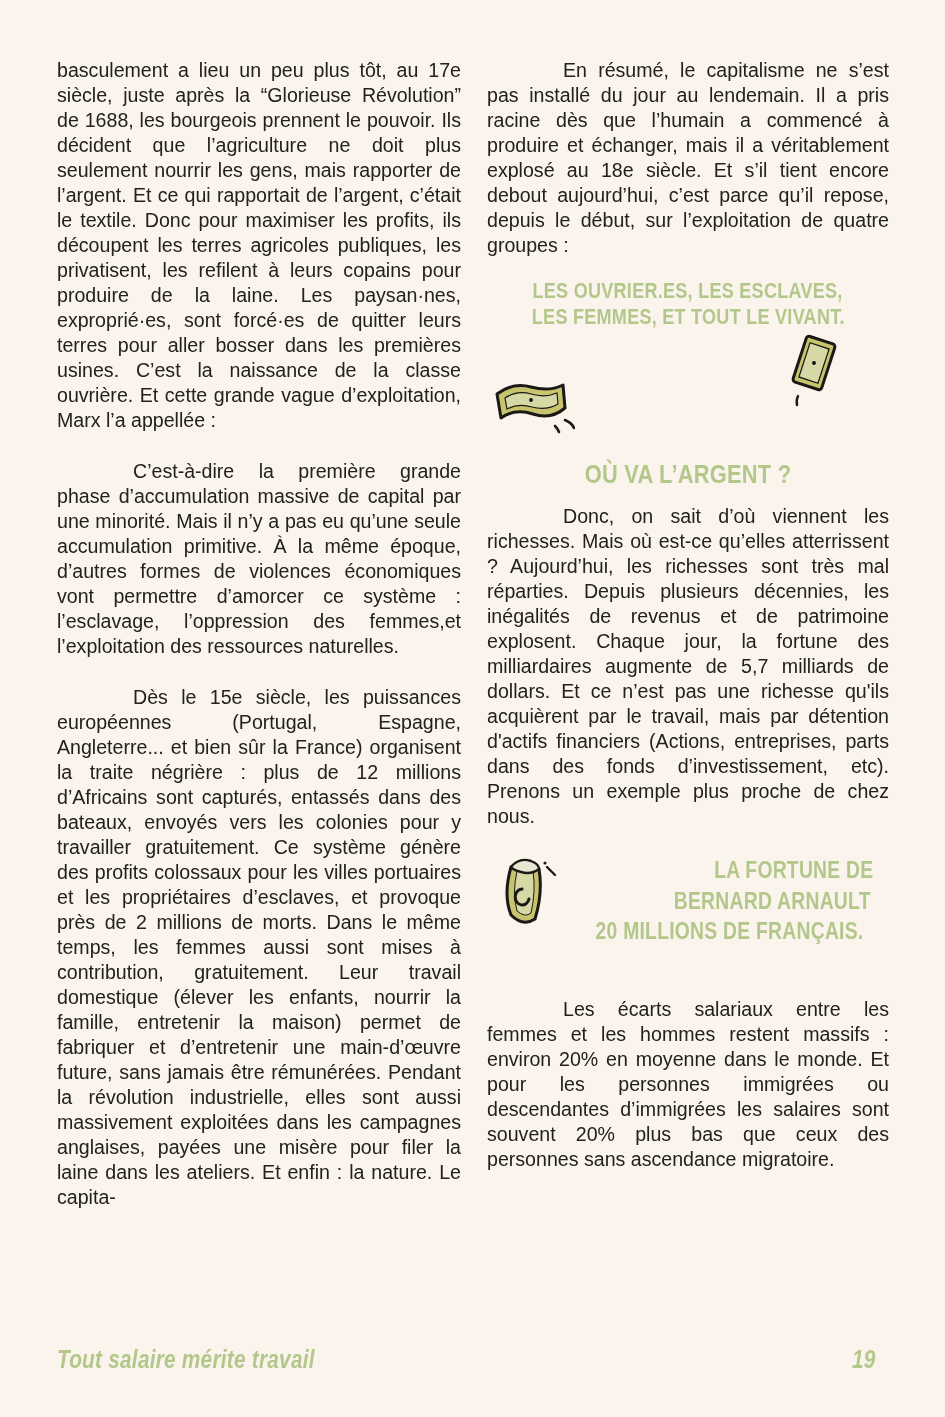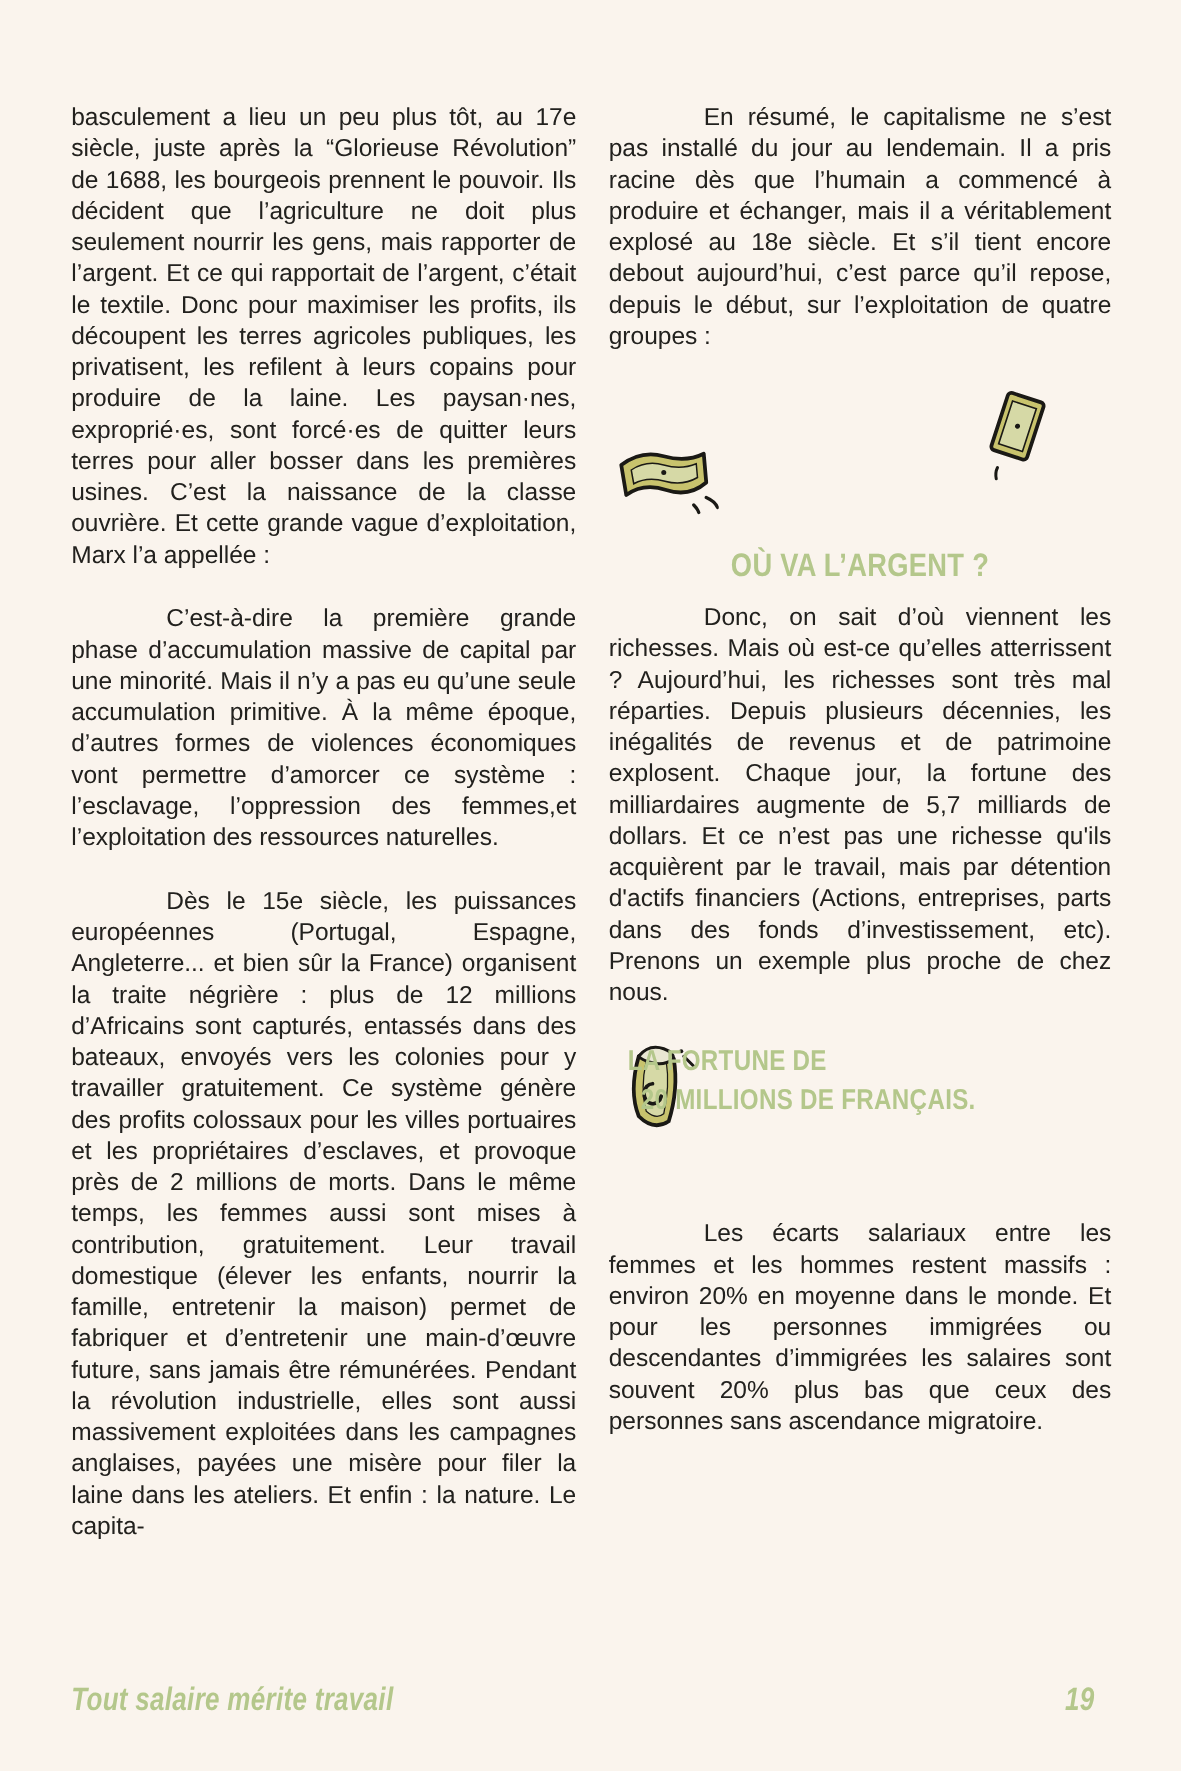--- a/index.html
+++ b/index.html
@@ -18,21 +18,20 @@
     color:var(--text);
     font-family:"Liberation Sans",sans-serif;
     position:relative;
     overflow:hidden;
   }
   .col{
     position:absolute;top:58px;
     font-size:19.6px;line-height:25px;
     text-align:justify;
     color:var(--text);
-    margin-top:24px;
   }
   .col-left{left:57px;width:404px;}
   .col-right{left:487px;width:402px;}
   p{margin:0 0 26px 0;}
   .indent{text-indent:76px;}
   .display{
     color:var(--green);
     font-weight:bold;
     text-align:center;
   }
@@ -45,21 +44,21 @@
   .h-accum{margin:8px 0 32px 0;font-size:25px;line-height:28px;}
   .groups-heading{margin:-6px 0 0 0;font-size:21.5px;line-height:26px;}
   .groups-heading div{line-height:26px;}
   .bills-row{position:relative;height:128px;}
   .bill-left{position:absolute;left:4px;top:48px;}
   .bill-right{position:absolute;right:50px;top:0;}
   .h-money{margin:0 0 14px 0;font-size:26px;line-height:32px;}
   .callout{position:relative;margin:2px 0 22px 0;min-height:120px;}
   .callout-icon{position:absolute;left:8px;top:0;}
   .callout-text{
-    text-align:left;
+    text-align:right;
     font-size:23px;line-height:30.5px;
     font-weight:bold;color:var(--green);
   }
   .footer{
     position:absolute;top:1344px;left:57px;right:57px;height:34px;
     color:var(--green);font-weight:bold;font-size:26px;font-style:italic;
   }
   .footer-title{position:absolute;left:0;top:0;}
   .footer-title .squeeze{transform-origin:left center;transform:scaleX(0.80);}
   .footer-page{position:absolute;right:12px;top:0;}
@@ -74,20 +73,24 @@
     <p>basculement a lieu un peu plus tôt, au 17e siècle, juste après la “Glorieuse Révolution” de 1688, les bourgeois prennent le pouvoir. Ils décident que l’agriculture ne doit plus seulement nourrir les gens, mais rapporter de l’argent. Et ce qui rapportait de l’argent, c’était le textile. Donc pour maximiser les profits, ils découpent les terres agricoles publiques, les privatisent, les refilent à leurs copains pour produire de la laine. Les paysan·nes, exproprié·es, sont forcé·es de quitter leurs terres pour aller bosser dans les premières usines. C’est la naissance de la classe ouvrière. Et cette grande vague d’exploitation, Marx l’a appellée :</p>
 
 
     <p class="indent">C’est-à-dire la première grande phase d’accumulation massive de capital par une minorité. Mais il n’y a pas eu qu’une seule accumulation primitive. À la même époque, d’autres formes de violences économiques vont permettre d’amorcer ce système : l’esclavage, l’oppression des femmes,et l’exploitation des ressources naturelles.</p>
     <p class="indent">Dès le 15e siècle, les puissances européennes (Portugal, Espagne, Angleterre... et bien sûr la France) organisent la traite négrière : plus de 12 millions d’Africains sont capturés, entassés dans des bateaux, envoyés vers les colonies pour y travailler gratuitement. Ce système génère des profits colossaux pour les villes portuaires et les propriétaires d’esclaves, et provoque près de 2 millions de morts. Dans le même temps, les femmes aussi sont mises à contribution, gratuitement. Leur travail domestique (élever les enfants, nourrir la famille, entretenir la maison) permet de fabriquer et d’entretenir une main-d’œuvre future, sans jamais être rémunérées. Pendant la révolution industrielle, elles sont aussi massivement exploitées dans les campagnes anglaises, payées une misère pour filer la laine dans les ateliers. Et enfin : la nature. Le capita-</p>
   </div>
 
   <div class="col col-right">
     <p class="indent">En résumé, le capitalisme ne s’est pas installé du jour au lendemain. Il a pris racine dès que l’humain a commencé à produire et échanger, mais il a véritablement explosé au 18e siècle. Et s’il tient encore debout aujourd’hui, c’est parce qu’il repose, depuis le début, sur l’exploitation de quatre groupes :</p>
 
+    <div class="display groups-heading">
+      <div><span class="squeeze">LES OUVRIER.ES, LES ESCLAVES,</span></div>
+      <div><span class="squeeze">LES FEMMES, ET TOUT LE VIVANT.</span></div>
+    </div>
 
     <div class="bills-row">
       <svg class="bill-left" width="84" height="58" viewBox="0 0 84 58">
         <path d="M6,16 Q22,4 40,9 Q58,14 72,7 L74,30 Q60,42 42,36 Q24,30 10,40 Z" fill="var(--bill_olive)" stroke="var(--ink)" stroke-width="3" stroke-linejoin="round"></path>
         <path d="M14,20 Q26,12 40,16 Q54,20 66,15 L67,26 Q55,33 41,29 Q27,25 16,31 Z" fill="var(--bill_pale)" stroke="var(--ink)" stroke-width="1.2"></path>
         <circle cx="40" cy="22" r="2" fill="var(--ink)"></circle>
         <path d="M74,42 q7,3 9,8" stroke="var(--ink)" stroke-width="2.6" fill="none" stroke-linecap="round"></path>
         <path d="M64,48 q3,3 4,6" stroke="var(--ink)" stroke-width="2.6" fill="none" stroke-linecap="round"></path>
       </svg>
       <svg class="bill-right" width="50" height="78" viewBox="0 0 50 78">
@@ -110,20 +113,21 @@
       <svg class="callout-icon" width="64" height="76" viewBox="0 0 64 76">
         <path d="M16,12 Q8,40 16,60 Q28,72 40,64 Q48,38 44,14 Q30,2 16,12 Z" fill="var(--bill_olive)" stroke="var(--ink)" stroke-width="3"></path>
         <path d="M22,16 Q17,38 22,56 Q30,63 36,58 Q41,36 38,16 Q30,10 22,16 Z" fill="var(--bill_pale)" stroke="var(--ink)" stroke-width="1"></path>
         <path d="M16,12 Q24,2 36,6 Q44,9 44,14 Q36,20 26,17 Q18,15 16,12 Z" fill="#E9E7D2" stroke="var(--ink)" stroke-width="2.4"></path>
         <path d="M27,34 a7,8 0 1 0 7,10" stroke="var(--ink)" stroke-width="3" fill="none" stroke-linecap="round"></path>
         <circle cx="50" cy="8" r="1.6" fill="var(--ink)"></circle>
         <path d="M52,12 l8,8" stroke="var(--ink)" stroke-width="2.4" fill="none" stroke-linecap="round"></path>
       </svg>
       <div class="callout-text">
         <div><span class="squeeze">LA FORTUNE DE</span></div>
+        <div><span class="squeeze">BERNARD ARNAULT</span></div>
         <div><span class="squeeze">20 MILLIONS DE FRANÇAIS.</span></div>
       </div>
     </div>
 
     <p class="indent">Les écarts salariaux entre les femmes et les hommes restent massifs : environ 20% en moyenne dans le monde. Et pour les personnes immigrées ou descendantes d’immigrées les salaires sont souvent 20% plus bas que ceux des personnes sans ascendance migratoire.</p>
   </div>
 
   <div class="footer">
     <div class="footer-title">
       <span class="squeeze">Tout salaire mérite travail</span>

